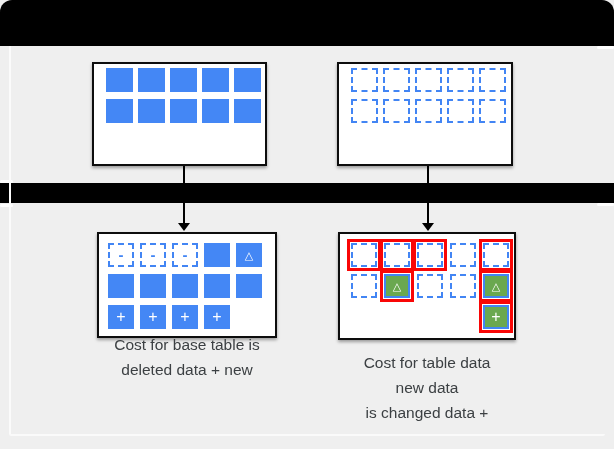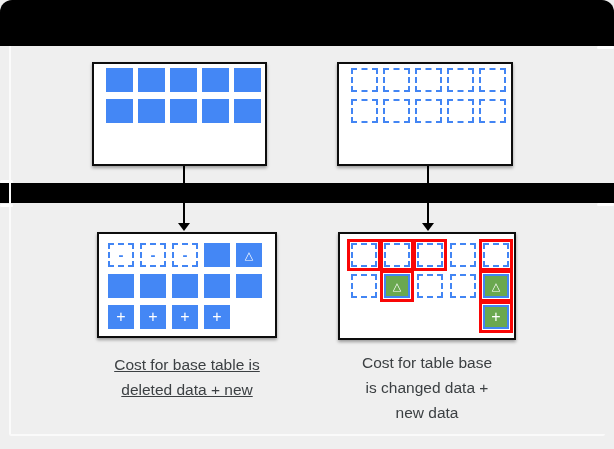--- a/index.html
+++ b/index.html
@@ -58,21 +58,21 @@
                 border-left:6px solid transparent; border-right:6px solid transparent;
                 border-top:8px solid #000; }
   #arrow-left-line  { left:183px; top:166px; }
   #arrow-left-head  { left:178px; top:223px; }
   #arrow-right-line { left:427px; top:166px; }
   #arrow-right-head { left:422px; top:223px; }
 
   
   .caption { position:absolute; width:210px; text-align:center;
              font-size:15.5px; line-height:25px; color: var(--text, #3c4043); }
-  #caption-left  { left:82px;  top:352px;text-decoration:underline; }
+  #caption-left  { left:82px;  top:332px; }
   #caption-right { left:322px; top:350px; }
 </style>
 </head>
 <body>
 
 <div id="stage">
 
   <div class="bar-top"></div>
   <div class="bar-mid"></div>
 
@@ -179,18 +179,18 @@
         </div>
       </div>
   </div>
 
   <div class="caption" id="caption-left">
     <div>Cost for base table is</div>
     <div>deleted data + new</div>
   </div>
 
   <div class="caption" id="caption-right">
-    <div>Cost for table base</div>
+    <div>Cost for table data</div>
+    <div>new data</div>
     <div>is changed data +</div>
-    <div>new data</div>
   </div>
 
 </div>
 
 </body></html>

